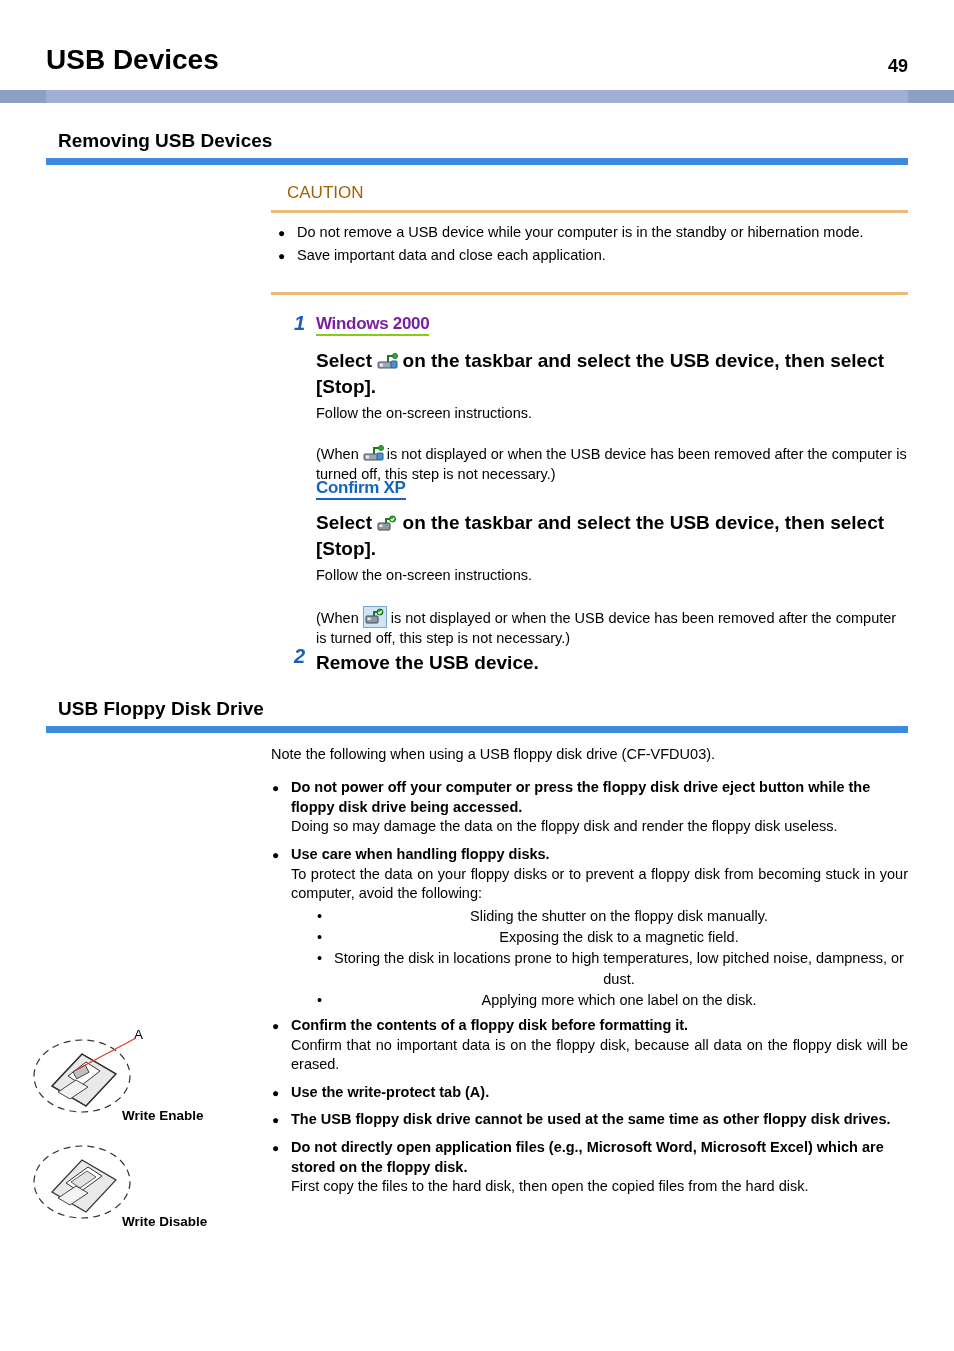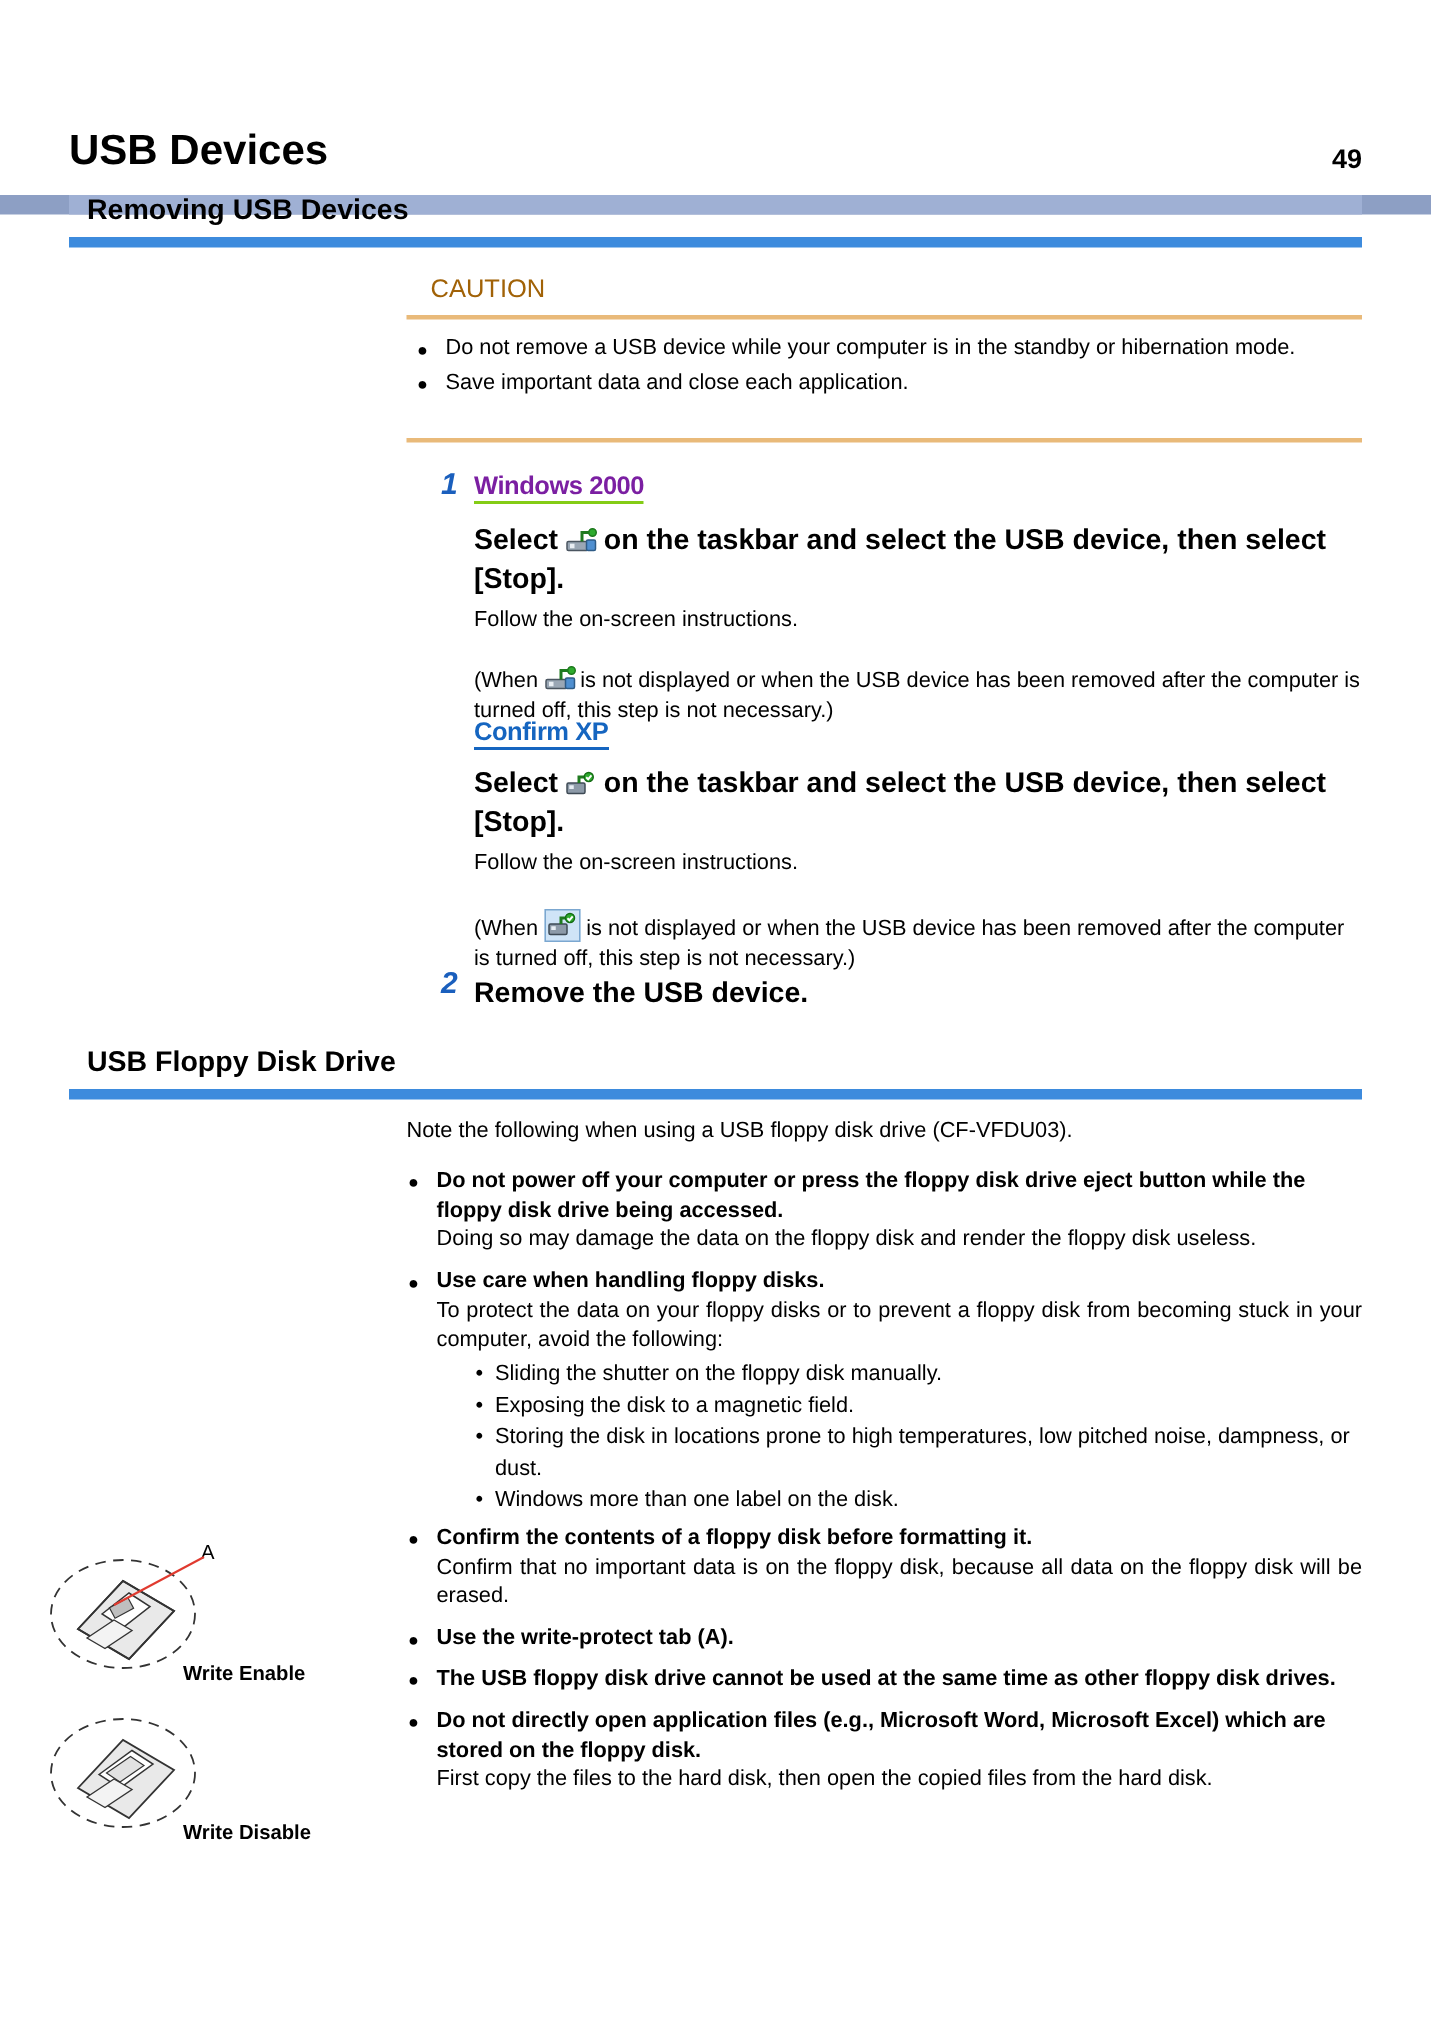--- a/index.html
+++ b/index.html
@@ -16,21 +16,20 @@
     overflow: hidden;
   }
 
   
   .page-header {
     position: absolute;
     left: 0;
     top: 0;
     width: 954px;
     height: 105px;
-    margin-top: 40px;
   }
   .header-title {
     position: absolute;
     left: 46px;
     top: 44px;
     font-size: 28px;
     font-weight: bold;
     letter-spacing: 0px;
   }
   .page-number {
@@ -197,20 +196,21 @@
     margin: 2px 0 2px 0;
     padding-left: 26px;
     list-style: none;
   }
   ul.sub-list li {
     font-size: 14.5px;
     line-height: 1.4;
     position: relative;
     padding-left: 13px;
     margin-bottom: 1px;
+    text-align: center;
   }
   ul.sub-list li::before {
     content: "\2022";
     position: absolute;
     left: 0;
     top: 0;
   }
   .bold-line { font-weight: bold; }
 </style>
 </head>
@@ -332,21 +332,21 @@
   </div>
 
   <div class="bullet-item" style="margin-top:8px;">
     <span class="dot">●</span>
     <span class="bold-line">Use care when handling floppy disks.</span>
     <div class="justify">To protect the data on your floppy disks or to prevent a floppy disk from becoming stuck in your computer, avoid the following:</div>
     <ul class="sub-list">
       <li>Sliding the shutter on the floppy disk manually.</li>
       <li>Exposing the disk to a magnetic field.</li>
       <li>Storing the disk in locations prone to high temperatures, low pitched noise, dampness, or dust.</li>
-      <li>Windows more than one label on the disk.</li>
+      <li>Applying more which one label on the disk.</li>
     </ul>
   </div>
 
   <div class="bullet-item" style="margin-top:6px;">
     <span class="dot">●</span>
     <span class="bold-line">Confirm the contents of a floppy disk before formatting it.</span>
     <div class="justify">Confirm that no important data is on the floppy disk, because all data on the floppy disk will be erased.</div>
   </div>
 
   <div class="bullet-item" style="margin-top:8px;">

